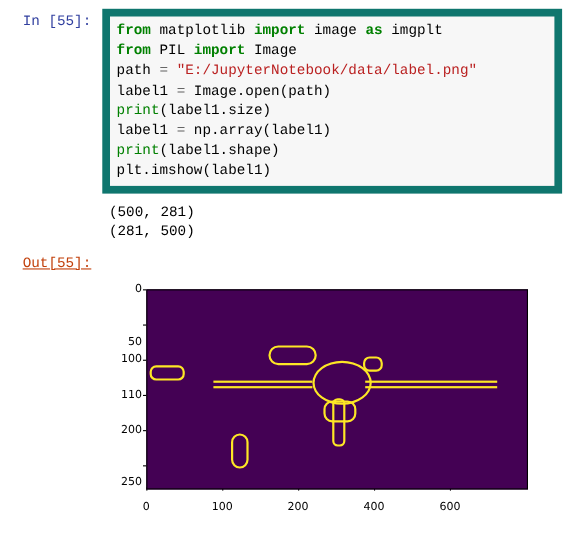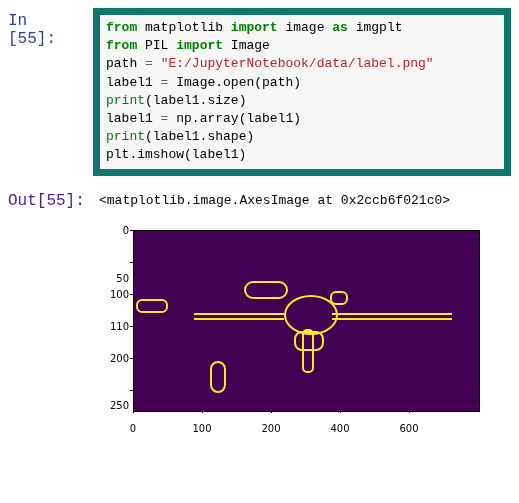--- a/index.html
+++ b/index.html
@@ -11,29 +11,29 @@
     width: 519px;
     box-sizing: border-box;
   }
   .cell {
     display: flex;
     margin-bottom: 4px;
   }
   .prompt {
     width: 85px;
     flex-shrink: 0;
-    text-align: left;
+    text-align: right;
     padding-right: 10px;
     font-family: "Consolas", "Courier New", monospace;
-    font-size: 16px;
+    font-size: 13px;
     padding-top: 4px;
     box-sizing: border-box;
   }
   .prompt-in { color: #303F9F; }
-  .prompt-out { color: #4c1d95; }
+  .prompt-out { color: #c2410c; text-decoration: underline; }
   .code-area {
     flex: 1;
     background: #f7f7f7;
     border: 7px solid #0f766e;
     padding: 4px 6px;
     line-height: 1.4;
     white-space: pre;
     font-family: "Consolas", "Courier New", monospace;
   }
   .text-area {
@@ -120,25 +120,26 @@
 <span>path </span><span class="op">=</span><span class="str"> "E:/JupyterNotebook/data/label.png"</span>
 <span>label1 </span><span class="op">=</span><span> Image.open(path)</span>
 <span class="builtin">print</span><span>(label1.size)</span>
 <span>label1 </span><span class="op">=</span><span> np.array(label1)</span>
 <span class="builtin">print</span><span>(label1.shape)</span>
 <span>plt.imshow(label1)</span></div>
 </div>
 
 <div class="cell">
   <div class="prompt"></div>
+  <div class="text-area"><span>(500, 281)</span>
+<span>(281, 500)</span></div>
 </div>
 
 <div class="cell">
   <div class="prompt prompt-out">Out[55]:</div>
-  <div class="text-area">&lt;matplotlib.image.AxesImage at 0x2ccb6f021c0&gt;</div>
 </div>
 
 <div class="plot-container">
   <div class="plot">
 
     <div class="ytick" style="top:6px">0</div>
     <div class="tickmark-y" style="top:6px"></div>
     <div class="ytick" style="top:54px">50</div>
     <div class="tickmark-y" style="top:38px"></div>
     <div class="ytick" style="top:70px">100</div>

